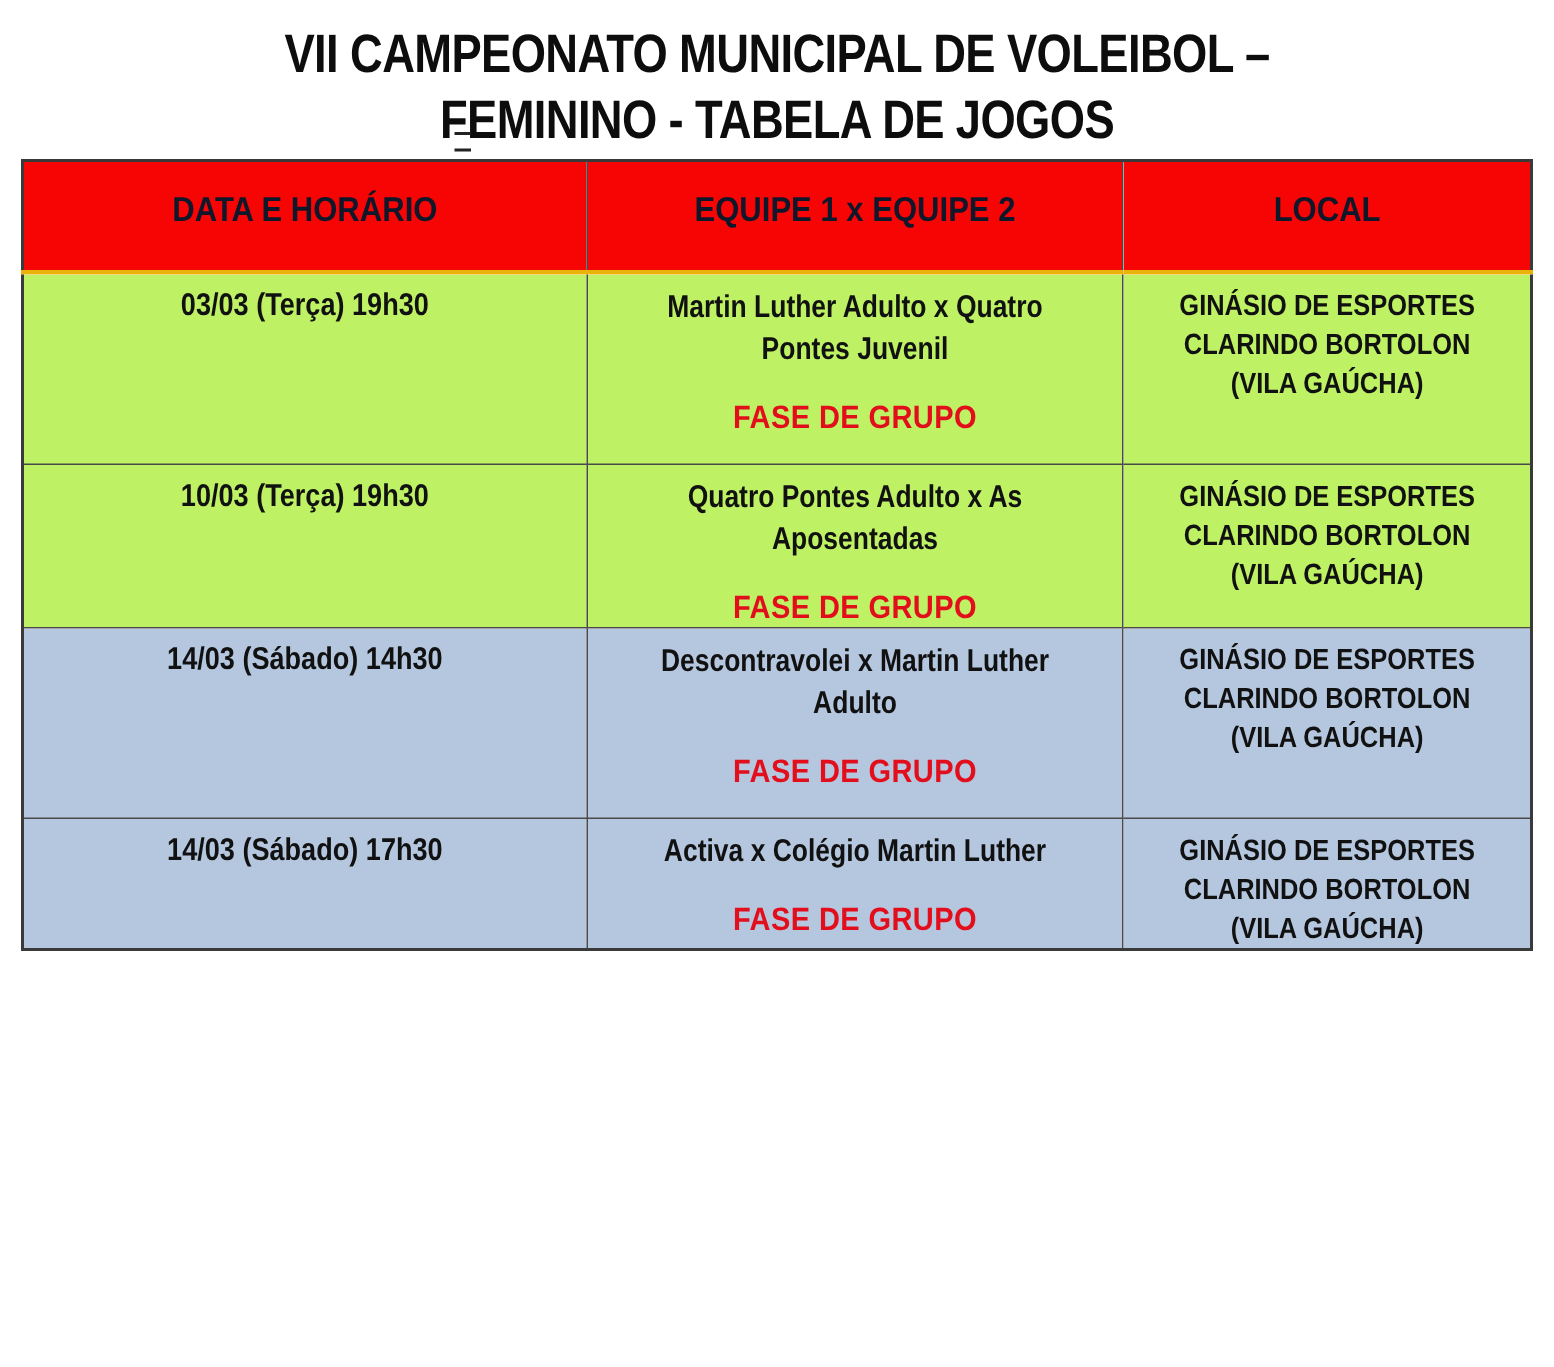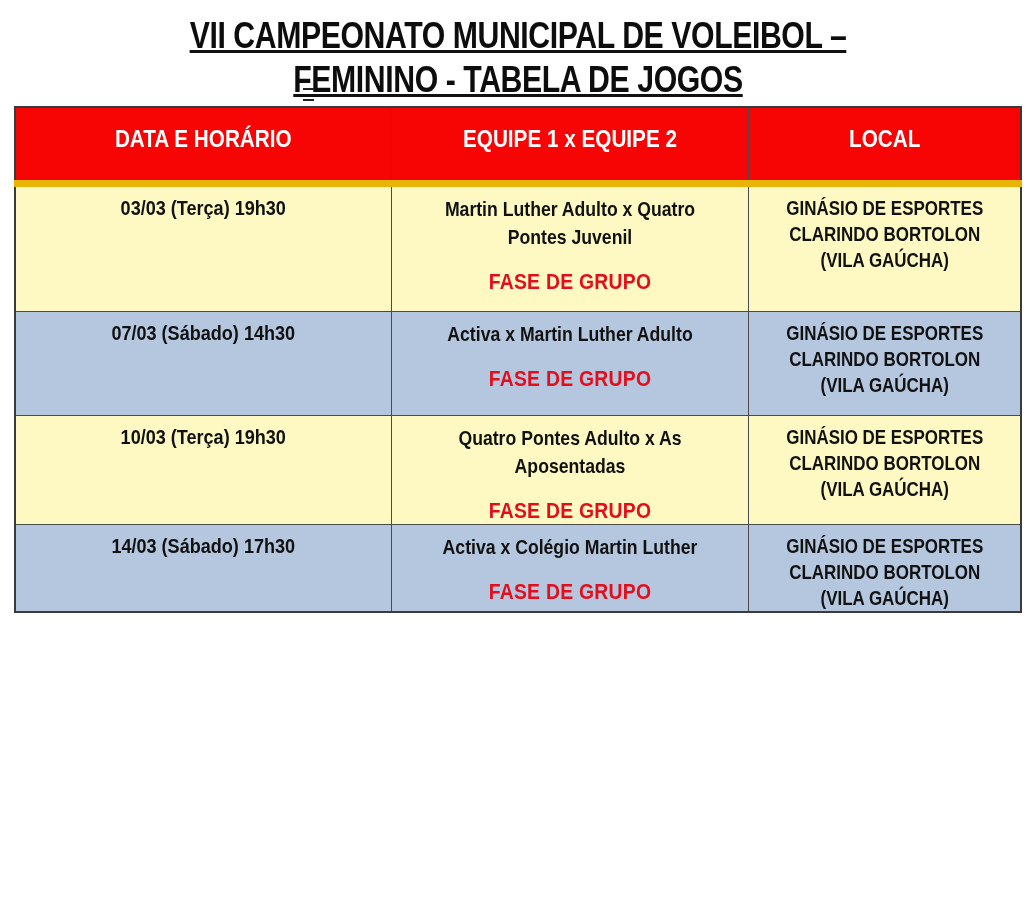--- a/index.html
+++ b/index.html
@@ -4,21 +4,21 @@
 <style>
   html,body{margin:0;padding:0;}
   body{
     width:1036px;height:911px;position:relative;overflow:hidden;
     background:#ffffff;
     font-family:"Liberation Sans", sans-serif;
     font-weight:bold;
     color:#111111;
   }
   
-  .title-block{position:absolute;top:14px;left:0;width:1036px;text-align:center;text-decoration:underline;}
+  .title-block{position:absolute;top:14px;left:0;width:1036px;text-align:center;}
   .title-line{
     font-size:36px;line-height:44px;letter-spacing:-0.5px;color:#0d0d0d;
     transform:scaleX(0.84);transform-origin:50% 50%;white-space:nowrap;
   }
   .smudge{
     position:absolute;left:303px;top:88px;width:11px;height:9px;
     border-top:2px solid #222;border-bottom:2px solid #222;
   }
   
   table.schedule{
@@ -27,27 +27,27 @@
     border:2px solid #3a3a3a;
   }
   col.c1{width:376px;} col.c2{width:357px;} col.c3{width:273px;}
   th,td{
     border:1.5px solid #4a4a4a;
     text-align:center;vertical-align:top;
     padding:8px 6px 0 6px;
     overflow:hidden;
   }
   th{
-    background:#f70505;color:#ffffff;height:62px;
+    background:#f70505;color:#0f172a;height:62px;
     vertical-align:middle;padding:0 0 10px 0;
-    border-bottom:7px solid #eab308;
+    border-bottom:3px solid #eab308;
     margin-left:12px;
   }
   .hdr{font-size:23px;transform:scaleX(0.90);transform-origin:50% 50%;white-space:nowrap;}
-  tr[data-variant="yellow"] td{background:#fef9c3;}
+  tr[data-variant="yellow"] td{background:#bef264;}
   tr[data-variant="blue"]   td{background:#b5c7df;}
   .date{font-size:21px;line-height:26px;transform:scaleX(0.86);transform-origin:50% 50%;white-space:nowrap;}
   .match{font-size:21px;line-height:28px;transform:scaleX(0.84);transform-origin:50% 50%;}
   .phase{
     font-size:21.5px;margin-top:19px;color:#e30e1c;letter-spacing:0.3px;
     transform:scaleX(0.90);transform-origin:50% 50%;white-space:nowrap;
   }
   .venue-line{font-size:19.5px;line-height:26px;transform:scaleX(0.87);transform-origin:50% 50%;white-space:nowrap;}
 </style>
 </head>
@@ -88,51 +88,51 @@
         <div class="match">Martin Luther Adulto x Quatro Pontes Juvenil</div>
         <div class="phase">FASE DE GRUPO</div>
       </td>
       <td>
         <div class="venue-line">GINÁSIO DE ESPORTES</div>
         <div class="venue-line">CLARINDO BORTOLON</div>
         <div class="venue-line">(VILA GAÚCHA)</div>
       </td>
     </tr>
 
-    <tr style="height:104px" data-variant="blue">
-      <td>
-          <div class="date">07/03 (Sábado) 14h30</div>
-        </td>
-      <td>
-        <div class="match">Activa x Martin Luther Adulto</div>
-        <div class="phase">FASE DE GRUPO</div>
-      </td>
-      <td>
-        <div class="venue-line">GINÁSIO DE ESPORTES</div>
-        <div class="venue-line">CLARINDO BORTOLON</div>
-        <div class="venue-line">(VILA GAÚCHA)</div>
-      </td>
-    </tr>
 
 
     <tr style="height:92px" data-variant="yellow">
       <td>
           <div class="date">10/03 (Terça) 19h30</div>
         </td>
       <td>
         <div class="match">Quatro Pontes Adulto x As Aposentadas</div>
         <div class="phase">FASE DE GRUPO</div>
       </td>
       <td>
         <div class="venue-line">GINÁSIO DE ESPORTES</div>
         <div class="venue-line">CLARINDO BORTOLON</div>
         <div class="venue-line">(VILA GAÚCHA)</div>
       </td>
     </tr>
 
+    <tr style="height:127px" data-variant="blue">
+      <td>
+          <div class="date">14/03 (Sábado) 14h30</div>
+        </td>
+      <td>
+        <div class="match">Descontravolei x Martin Luther Adulto</div>
+        <div class="phase">FASE DE GRUPO</div>
+      </td>
+      <td>
+        <div class="venue-line">GINÁSIO DE ESPORTES</div>
+        <div class="venue-line">CLARINDO BORTOLON</div>
+        <div class="venue-line">(VILA GAÚCHA)</div>
+      </td>
+    </tr>
 
     <tr style="height:80px" data-variant="blue">
       <td>
           <div class="date">14/03 (Sábado) 17h30</div>
         </td>
       <td>
         <div class="match">Activa x Colégio Martin Luther</div>
         <div class="phase">FASE DE GRUPO</div>
       </td>
       <td>

